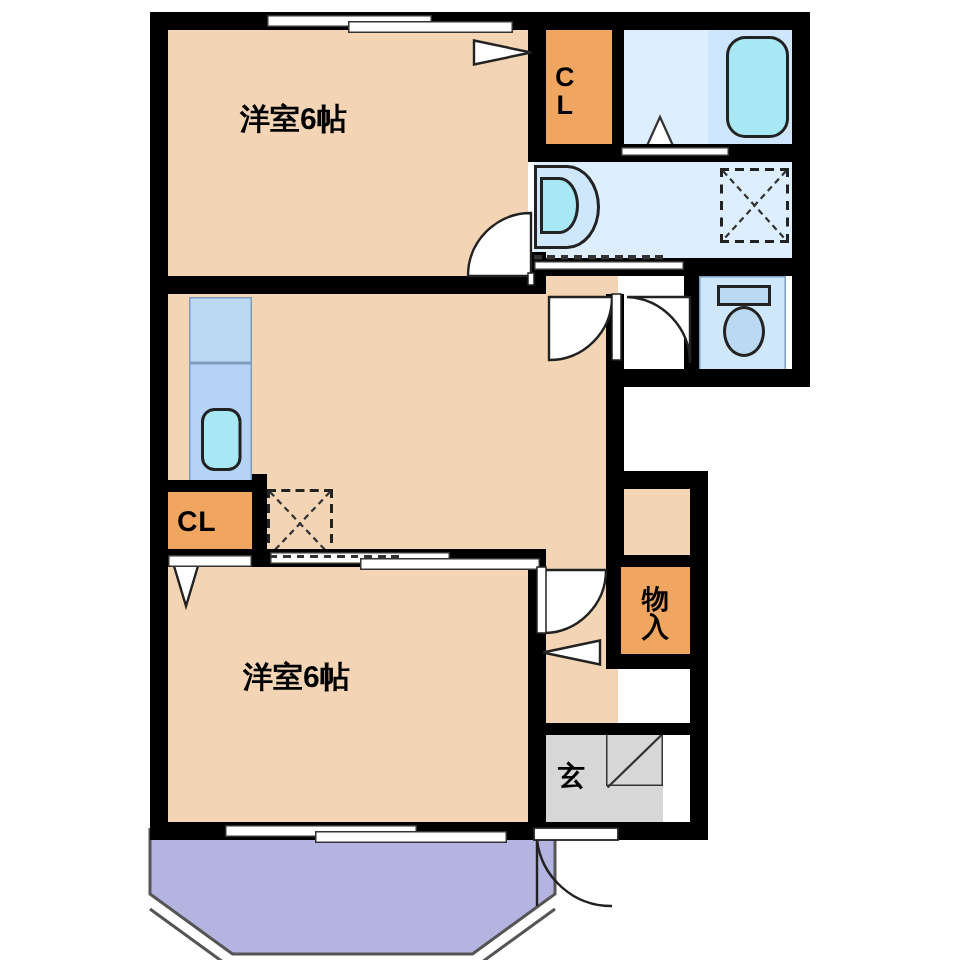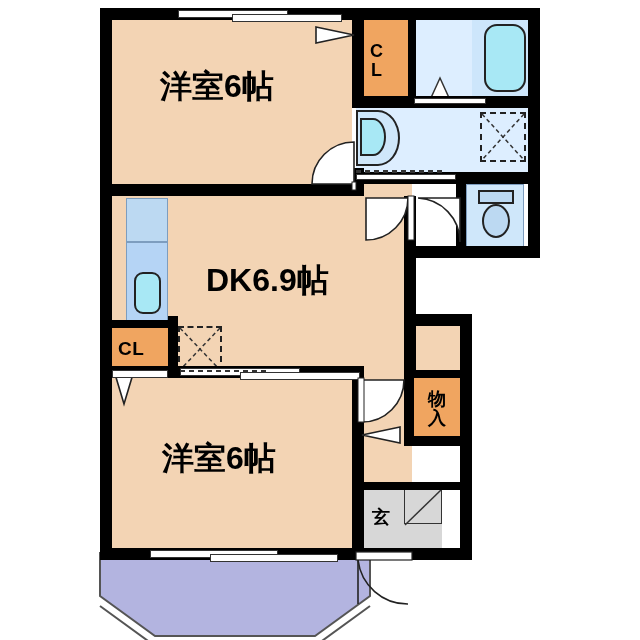--- a/index.html
+++ b/index.html
@@ -10,21 +10,21 @@
   
   .room   {background:#f3d4b4;}
   .closet {background:#f0a560;}
   .water  {background:#ddeeff;}
   .tubzone{background:#cde6fb;}
   .genkan {background:#d7d7d7;}
   .wall   {background:#000000;}
   
   .lbl{position:absolute;color:#000;font-weight:bold;line-height:1;
        white-space:nowrap;user-select:none;}
-  .lbl-room{font-size:32px;letter-spacing:0px;}
+  .lbl-room{font-size:20px;letter-spacing:0px;}
   .lbl-cl{font-size:19px;letter-spacing:0.5px;}
   .lbl-cl-stack{font-size:18px;line-height:1.05;text-align:center;}
   .lbl-small{font-size:18px;line-height:1.08;text-align:center;}
   .lbl-gen{font-size:18px;}
   
   .fx{position:absolute;box-sizing:border-box;}
   .tub{background:#a8e8f5;border:2px solid #222;border-radius:13px;}
   .sinkbox{background:#a8e8f5;border:2px solid #222;border-radius:9px;}
   .basin-outer{background:#cfe7fa;border:2px solid #222;
                border-top-right-radius:50% 50%;border-bottom-right-radius:50% 50%;}
@@ -199,21 +199,20 @@
 
   <svg class="abs" style="left:356px;top:552px;width:62px;height:56px;">
     <rect x="0" y="0" width="56" height="8" fill="#ffffff" stroke="#222" stroke-width="1.2"></rect>
     <path d="M2,8 A50,50 0 0 0 52,52" fill="none" stroke="#222" stroke-width="1.6"></path>
     <line x1="2" y1="8" x2="2" y2="52" stroke="#222" stroke-width="1.6"></line>
     <line x1="2" y1="52" x2="52" y2="52" stroke="#222" stroke-width="0"></line>
   </svg>
 
   <div class="lbl lbl-room" style="left:160px;top:70px;">洋室6帖</div>
 
-  <div class="lbl lbl-room" style="left:206px;top:264px;">DK6.9帖</div>
 
   <div class="lbl lbl-room" style="left:162px;top:442px;">洋室6帖</div>
 
   <div class="lbl lbl-cl-stack" style="left:370px;top:42px;">
     <div>C</div>
     <div>L</div>
   </div>
 
   <div class="lbl lbl-cl" style="left:118px;top:339px;">CL</div>
 

